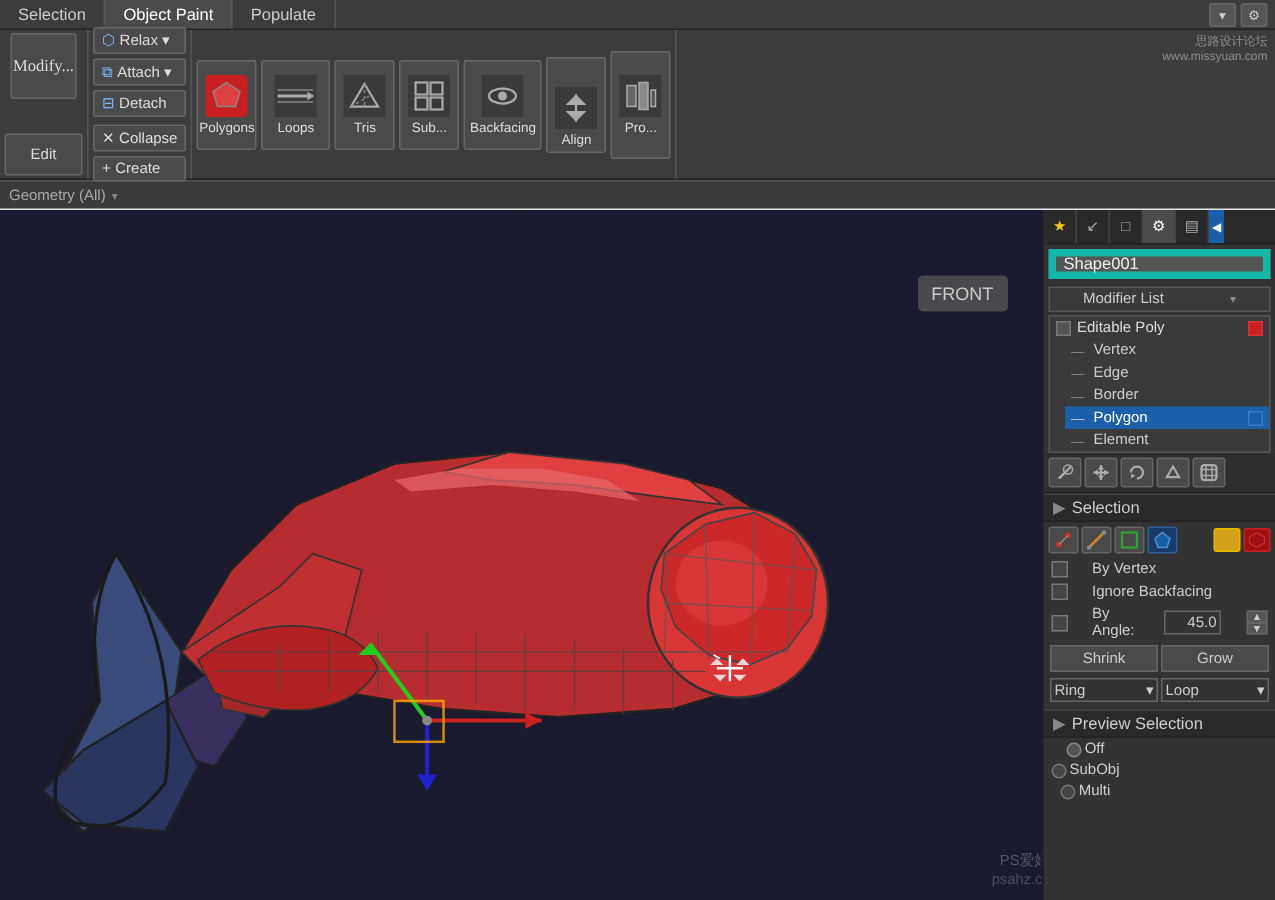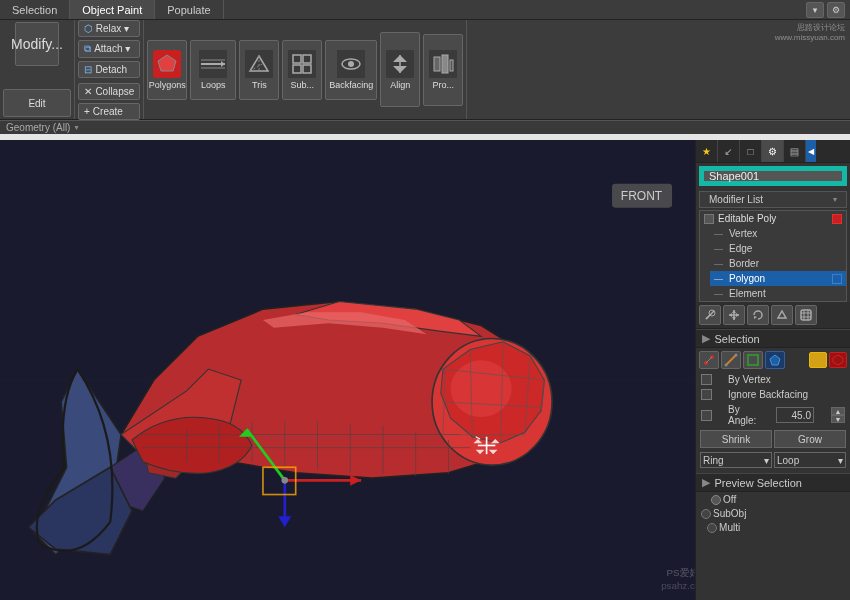--- a/index.html
+++ b/index.html
@@ -52,21 +52,21 @@
       height: 18px;
       gap: 3px;
     }
 
     .section-title {
       background: #3a3a3a;
       color: #aaa;
       font-size: 10px;
       padding: 0 6px;
       border-top: 1px solid #555;
-      border-bottom: 6px solid #e5e5e5;
+      border-bottom: 1px solid #e5e5e5;
       display: flex;
       align-items: center;
       gap: 4px;
       height: 20px;
     }
 
     
     #main {
       display: flex;
       height: calc(600px - 120px);
@@ -117,21 +117,21 @@
       margin: 3px;
       border: 5px solid #14b8a6;
       height: 20px;
       display: flex;
       align-items: center;
     }
 
     .modifier-list-header {
       font-size: 10px;
       color: #ccc;
-      padding: 2px 9px;
+      padding: 2px 22px;
       background: #3a3a3a;
       border: 1px solid #555;
       margin: 2px 3px;
       display: flex;
       align-items: center;
       justify-content: space-between;
     }
 
     .modifier-tree {
       margin: 0 3px;
@@ -420,22 +420,22 @@
   <div class="top-tab-right">
     <div class="small-icon-btn">▾</div>
     <div class="small-icon-btn">⚙</div>
   </div>
 </div>
 
 <div id="toolbar">
 
   <div class="toolbar-section" style="padding: 4px 3px; justify-content: center;">
     <div style="display:flex; flex-direction:column; gap:3px; align-items:center;">
-      <div class="toolbar-btn" style="width:44px; font-size:14px;">Modify...</div>
-      <div class="toolbar-btn" style="width:68px; height:28px;margin-top:20px;">Edit</div>
+      <div class="toolbar-btn" style="width:44px; font-size:11px;font-family:Liberation Serif, serif;">Modify...</div>
+      <div class="toolbar-btn" style="width:52px; height:28px;margin-top:20px;">Edit</div>
     </div>
   </div>
 
   <div class="toolbar-section" style="padding: 4px 3px; justify-content: center; gap:3px;">
     <div class="toolbar-btn-small">
       <span style="color:#7cb8ff;">⬡</span>
       <span>Relax ▾</span>
     </div>
     <div class="toolbar-btn-small">
       <span style="color:#7cb8ff;">⧉</span>
@@ -498,21 +498,21 @@
     </div>
     <div class="toolbar-btn" style="width:52px; height:60px;">
       <div style="width:28px; height:28px; background:#3a3a3a; display:flex; align-items:center; justify-content:center;">
         <svg width="22" height="22" viewBox="0 0 22 22">
           <ellipse cx="11" cy="11" rx="9" ry="5" fill="none" stroke="#aaa" stroke-width="1.5"></ellipse>
           <circle cx="11" cy="11" r="3" fill="#aaa"></circle>
         </svg>
       </div>
       <span style="font-size:9px; margin-top:2px;">Backfacing</span>
     </div>
-    <div class="toolbar-btn" style="width:40px; height:75px;">
+    <div class="toolbar-btn" style="width:40px; height:64px;justify-content:flex-end;">
       <div style="width:28px; height:28px; background:#3a3a3a; display:flex; align-items:center; justify-content:center;">
         <svg width="22" height="22" viewBox="0 0 22 22">
           <line x1="11" y1="2" x2="11" y2="20" stroke="#aaa" stroke-width="1.5"></line>
           <polygon points="4,9 11,2 18,9" fill="#aaa"></polygon>
           <polygon points="4,13 11,20 18,13" fill="#aaa"></polygon>
         </svg>
       </div>
       <span style="font-size:9px; margin-top:2px;">Align</span>
     </div>
     <div class="toolbar-btn" style="width:40px; height:72px;">

